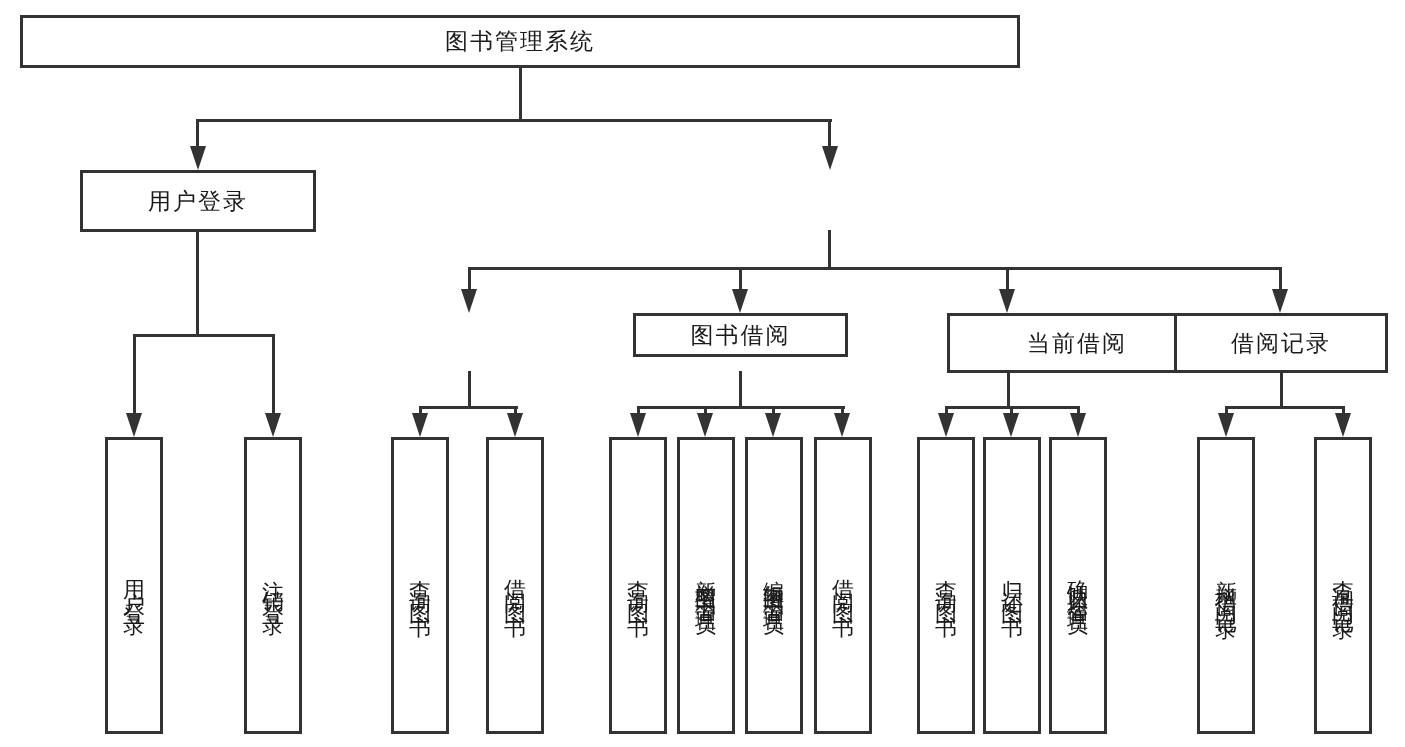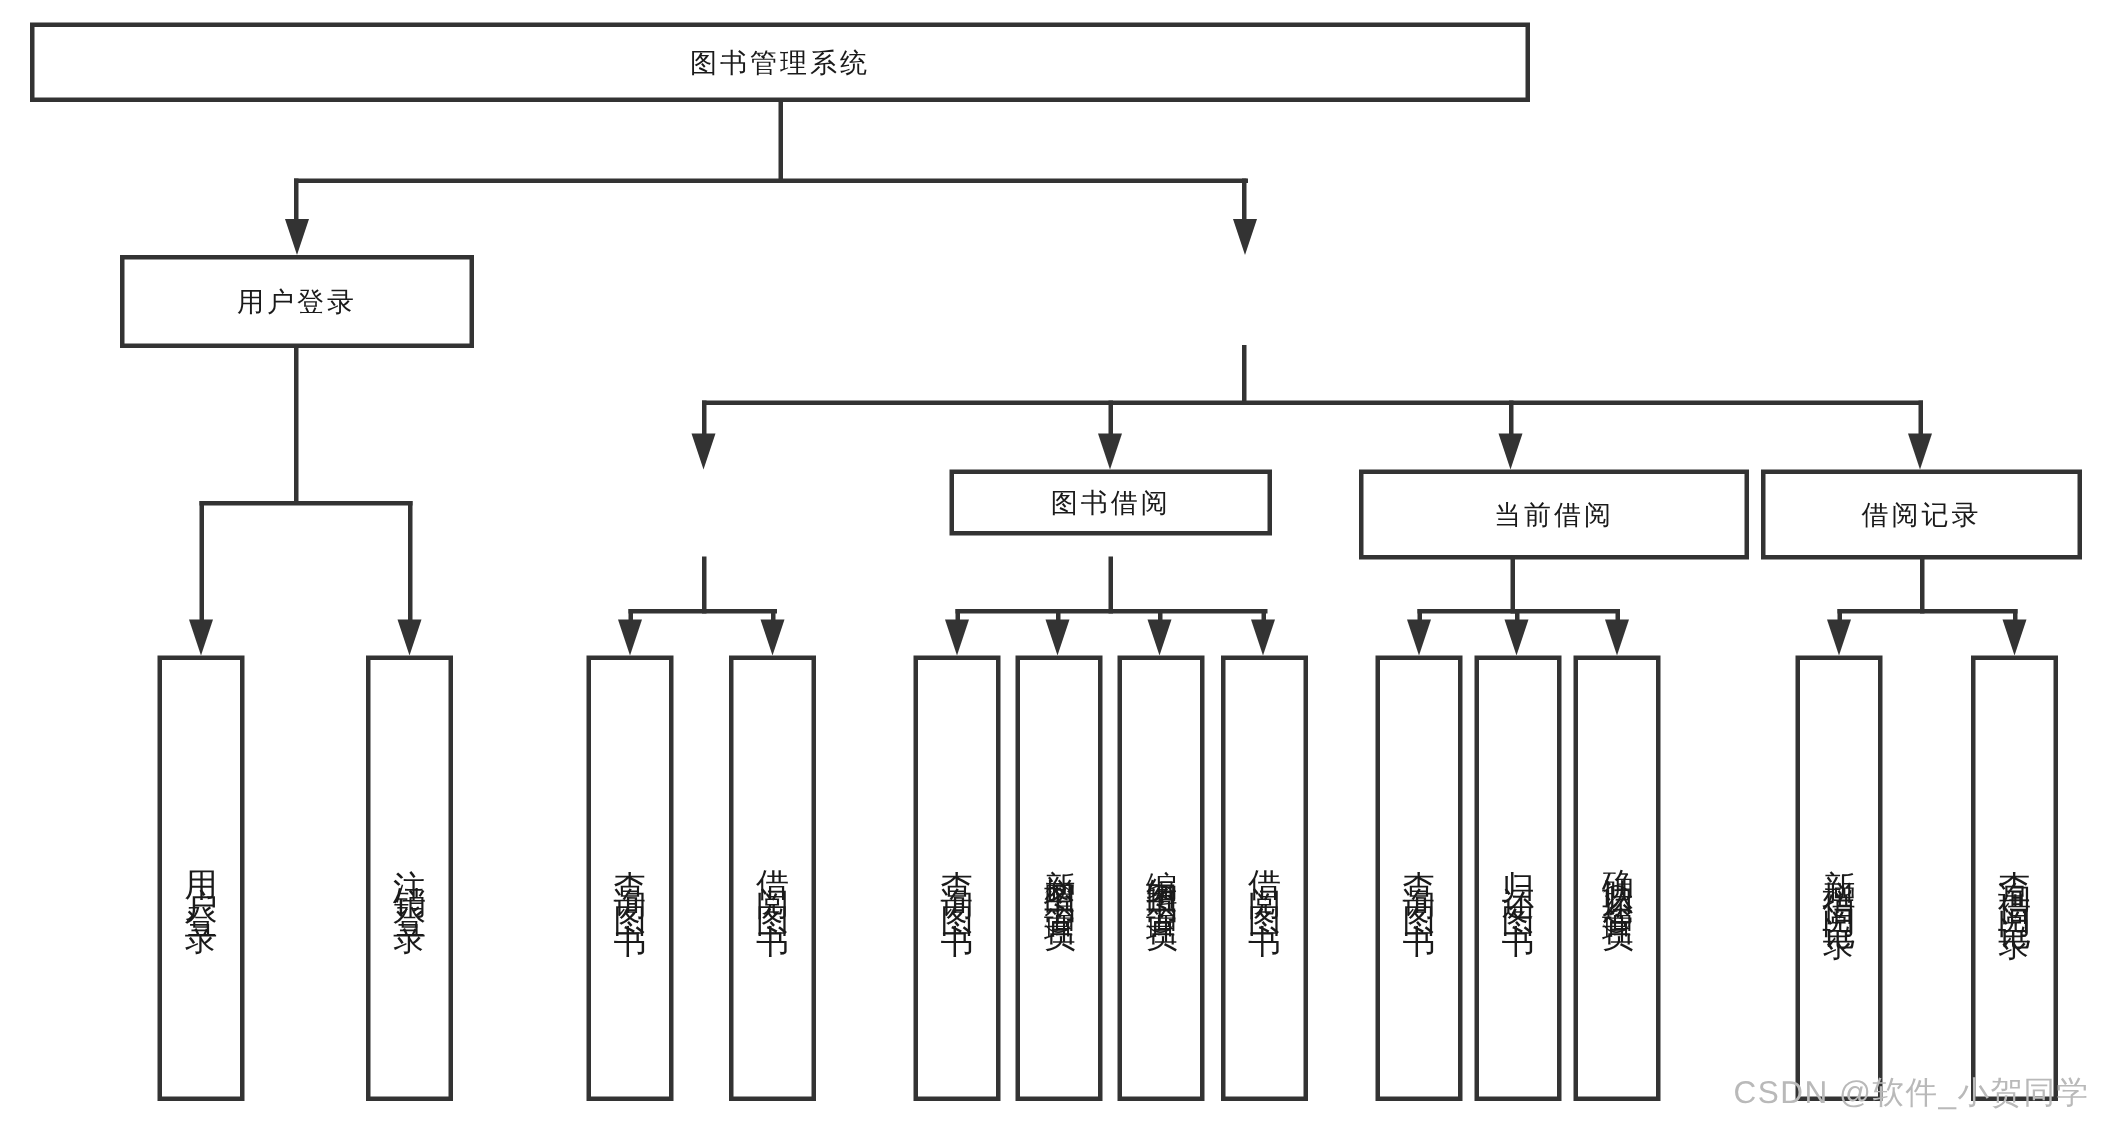--- a/index.html
+++ b/index.html
@@ -20,21 +20,21 @@
     overflow: hidden;
   }
   .node {
     position: absolute;
     box-sizing: border-box;
     border: 3px solid var(--line);
     background: var(--background);
     display: flex;
     align-items: center;
     justify-content: center;
-    font-size: 18px;
+    font-size: 23px;
     letter-spacing: 2px;
     color: var(--text);
     text-align: center;
     white-space: nowrap;
   }
   .leaf {
     writing-mode: vertical-rl;
     text-orientation: mixed;
     white-space: normal;
     font-size: 22px;
@@ -95,21 +95,21 @@
   <div class="vline" style="left:468px; top:267px; height:25px;"></div>
   <div class="arrow" style="left:461px; top:289px;"></div>
   <div class="vline" style="left:739px; top:267px; height:25px;"></div>
   <div class="arrow" style="left:732px; top:289px;"></div>
   <div class="vline" style="left:1006px; top:267px; height:25px;"></div>
   <div class="arrow" style="left:999px; top:289px;"></div>
   <div class="vline" style="left:1279px; top:267px; height:25px;"></div>
   <div class="arrow" style="left:1272px; top:289px;"></div>
 
   <div class="node" style="left:633px; top:313px; width:215px; height:44px;">图书借阅</div>
-  <div class="node" style="left:906px; top:313px; width:260px; height:60px;">当前借阅</div>
+  <div class="node" style="left:947px; top:313px; width:260px; height:60px;">当前借阅</div>
   <div class="node" style="left:1174px; top:313px; width:214px; height:60px;">借阅记录</div>
 
   <div class="vline" style="left:468px; top:371px; height:38px;"></div>
   <div class="hline" style="left:419px; top:406px; width:99px;"></div>
   <div class="vline" style="left:419px; top:406px; height:10px;"></div>
   <div class="arrow" style="left:412px; top:413px;"></div>
   <div class="vline" style="left:514px; top:406px; height:10px;"></div>
   <div class="arrow" style="left:507px; top:413px;"></div>
 
   <div class="vline" style="left:739px; top:371px; height:38px;"></div>
@@ -150,15 +150,14 @@
   <div class="node leaf long" style="left:745px; top:437px; width:58px; height:297px;">编辑图书（管理员）</div>
   <div class="node leaf" style="left:814px; top:437px; width:58px; height:297px;">借阅图书</div>
 
   <div class="node leaf" style="left:917px; top:437px; width:58px; height:297px;">查询图书</div>
   <div class="node leaf" style="left:983px; top:437px; width:58px; height:297px;">归还图书</div>
   <div class="node leaf long" style="left:1049px; top:437px; width:58px; height:297px;">确认归还（管理员）</div>
 
   <div class="node leaf med" style="left:1197px; top:437px; width:58px; height:297px;">新增借阅记录</div>
   <div class="node leaf med" style="left:1314px; top:437px; width:58px; height:297px;">查询借阅记录</div>
 
-  <div class="watermark">CSDN @软件_小贺同学</div>
 
 </div>
 
 </body></html>

